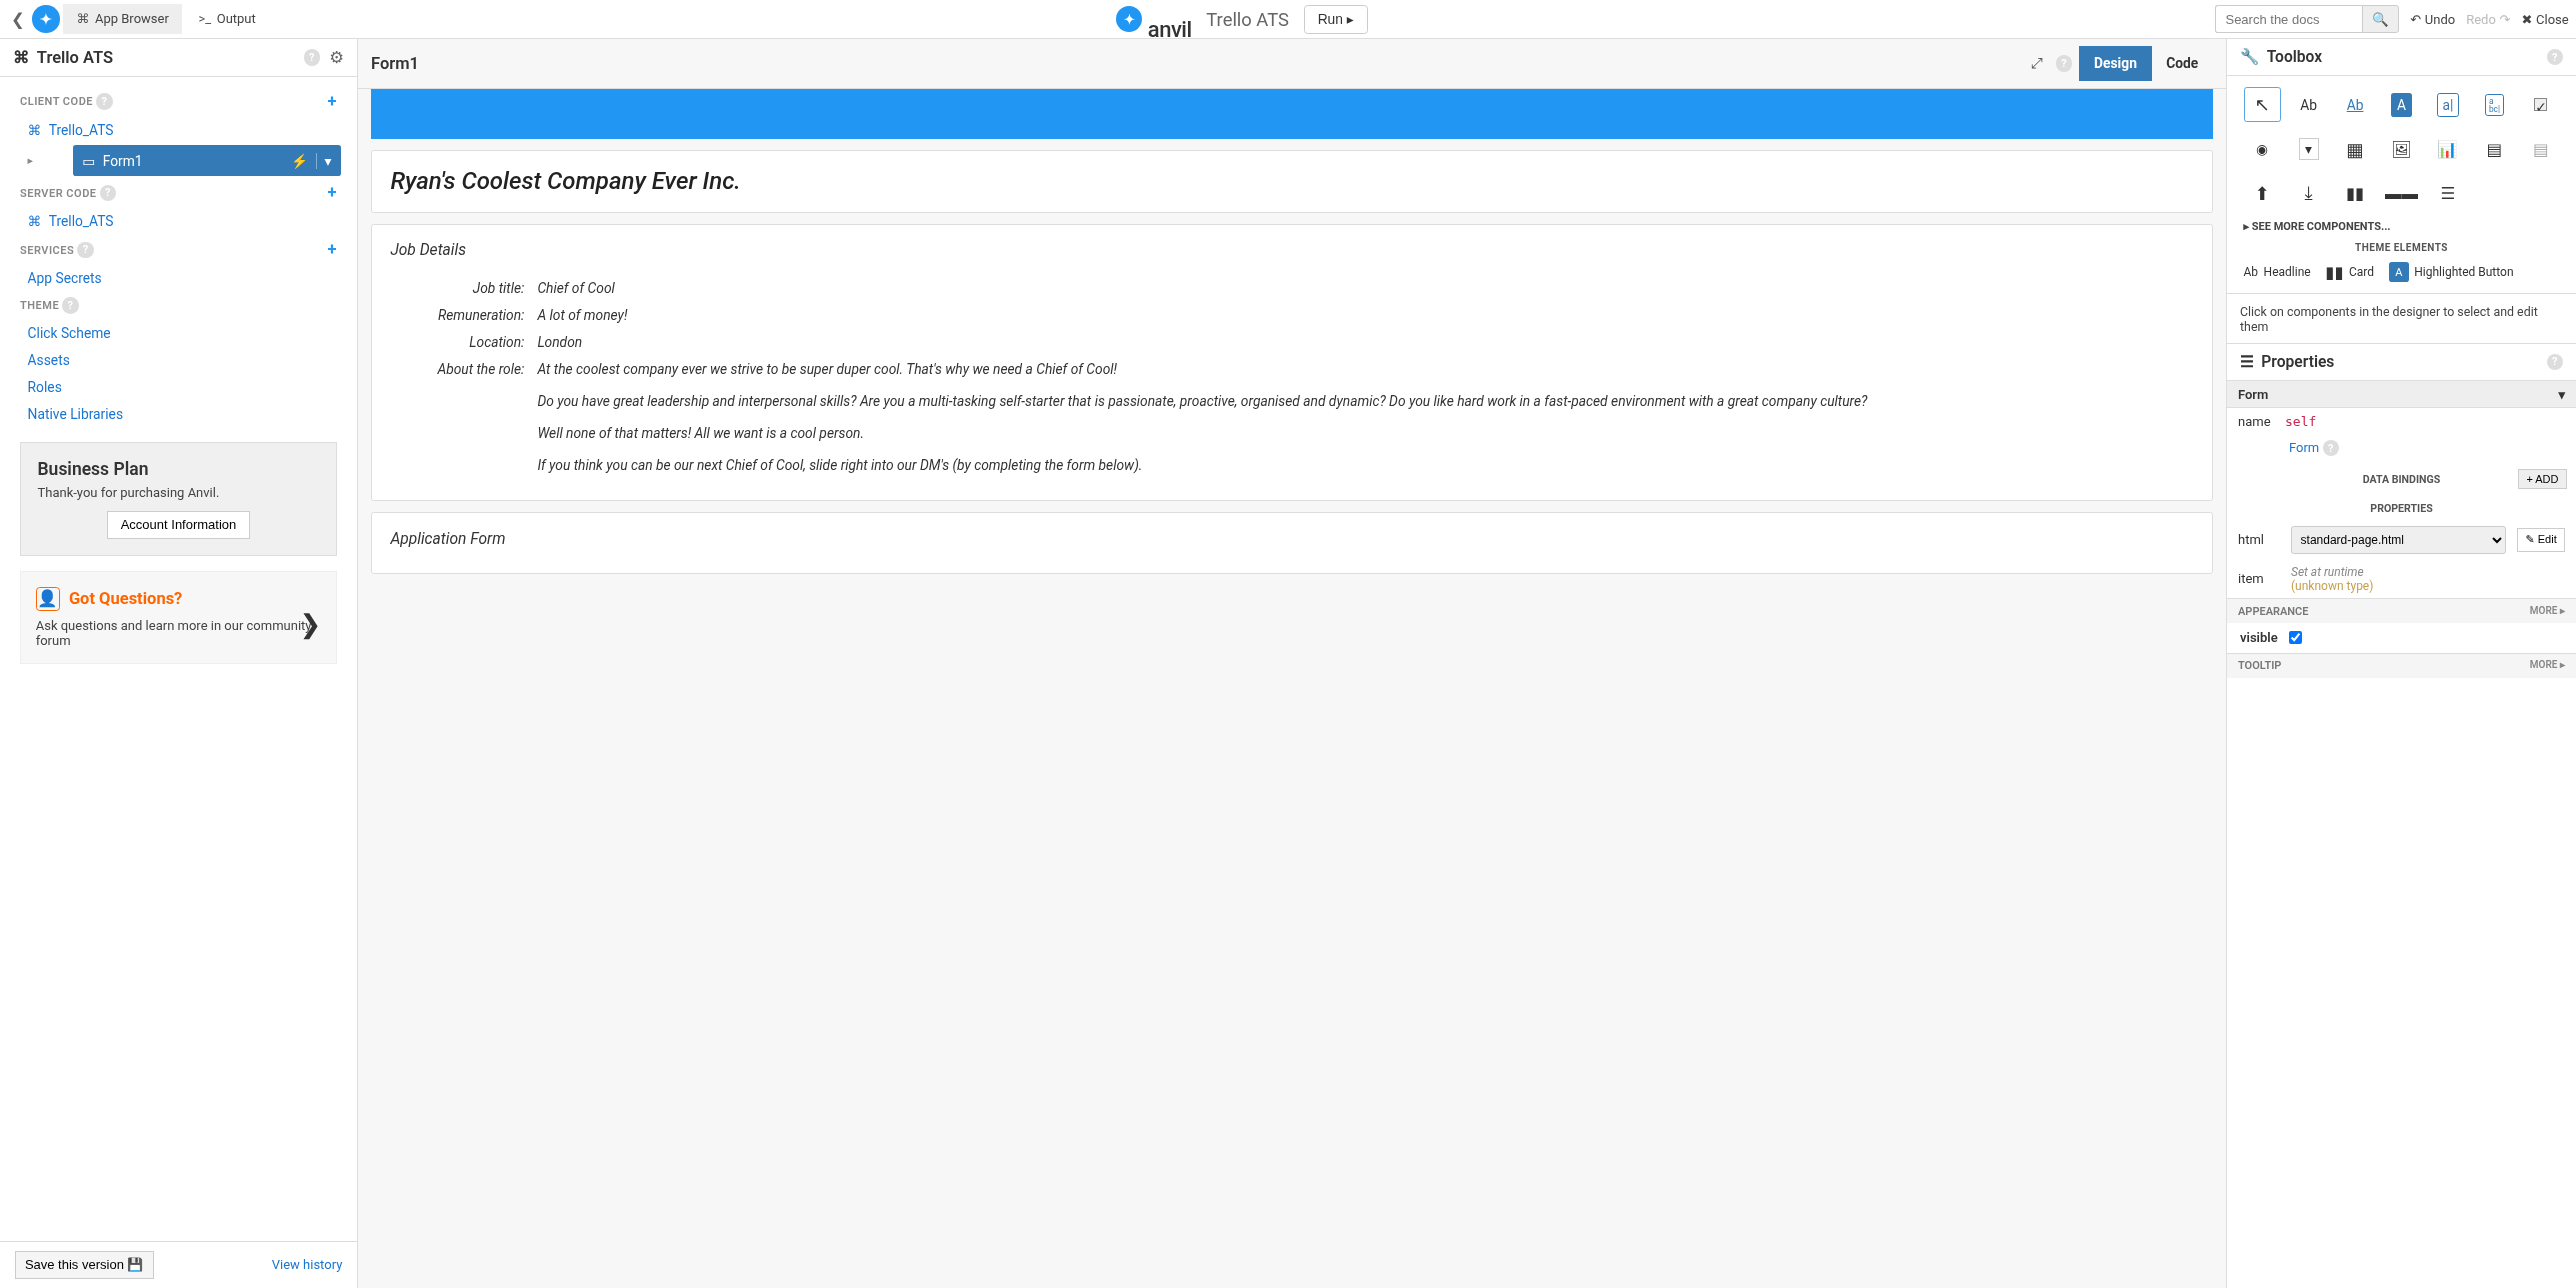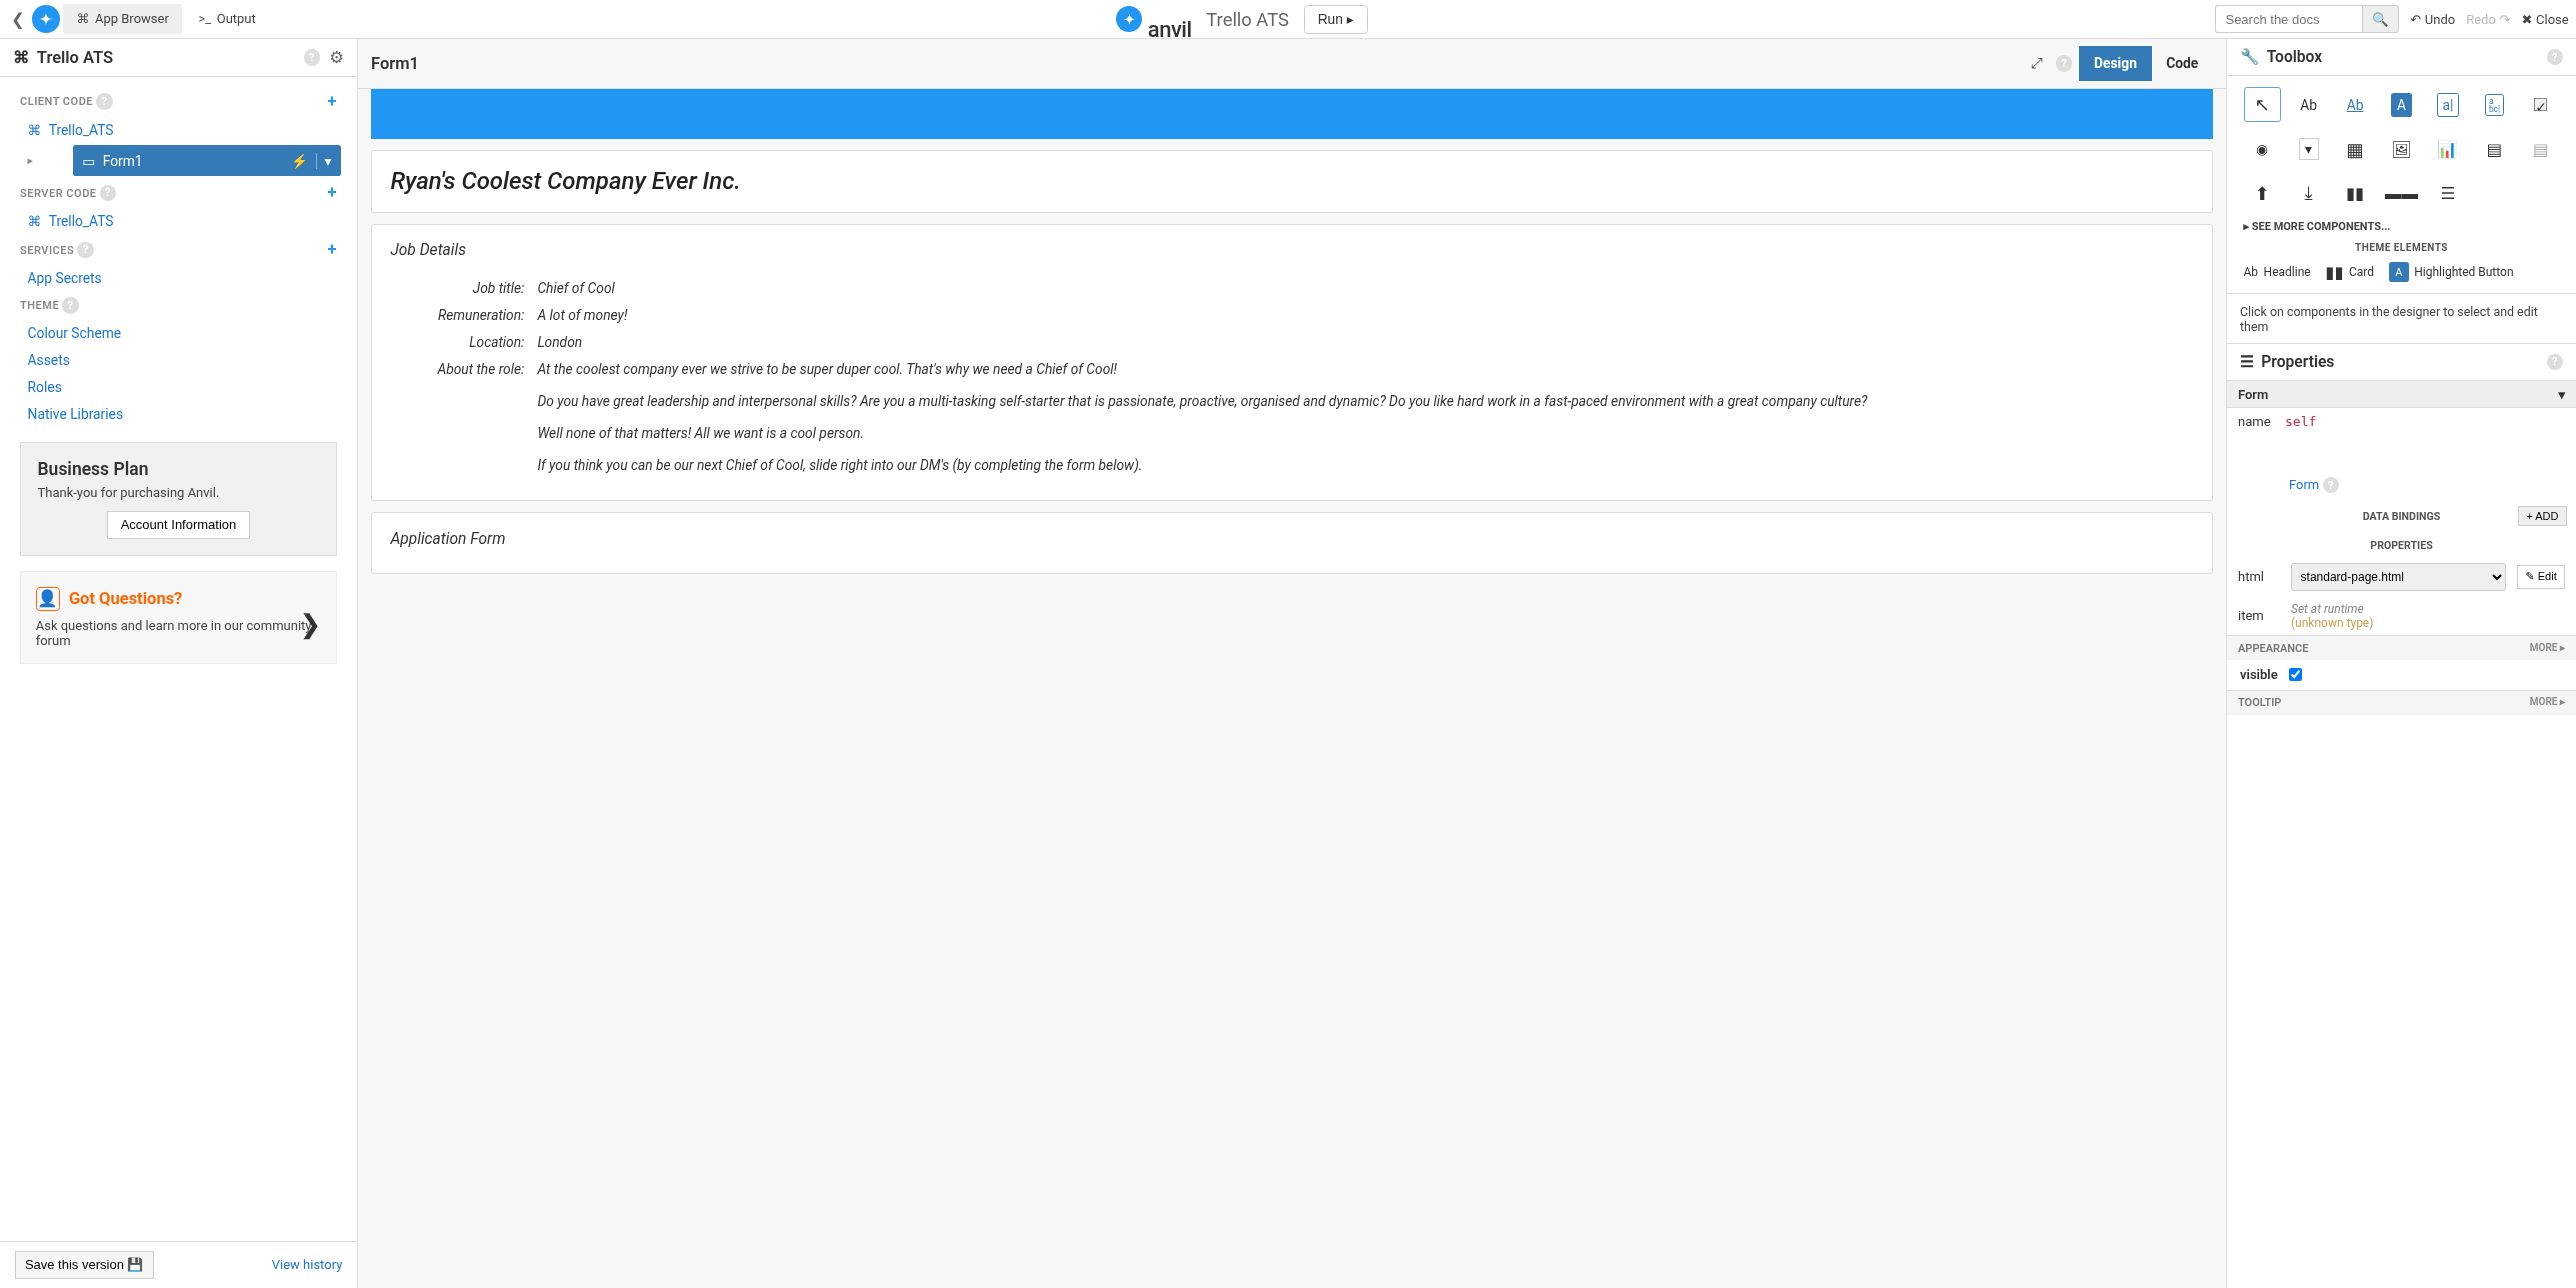--- a/index.html
+++ b/index.html
@@ -75,21 +75,21 @@
 .theme-head { text-align: center; font-size: 10px; font-weight: 700; color: #555; letter-spacing: 0.5px; padding: 3.7px 0;}
 .theme-row { display: flex; align-items: center; gap: 14.7px; padding: 5.5px 16.5px 11px;}
 .theme-item { display:flex; align-items:center; gap:5.5px; font-size:12px; cursor:pointer;}
 .theme-item .sq { width:20px; height:20px; background:#337ab7; border-radius:2.8px; display:flex; align-items:center; justify-content:center; color:#fff; font-size:11px;}
 .hint { border-top: 0.9px solid #ddd; border-bottom: 0.9px solid #ddd; padding: 9.2px 13px; font-size: 12.4px; color: #444;}
 .props-body { flex: 1; overflow-y: auto; font-size: 13px;}
 .prop-form-hdr { background: #eee; padding: 5.5px 11px; font-size: 13px; font-weight: 600; display:flex; justify-content:space-between; border-bottom:0.9px solid #ddd;}
 .prop-row { display: flex; align-items: center; padding: 5.5px 11px; gap: 5px;}
 .prop-label { width: 42px; color: #333; font-size: 13px;}
 .prop-val-code { font-family: monospace; color: #c7254e; font-size: 13px;}
-.prop-link { color: #1976D2; padding-left: 51px; font-size:13px;margin-top:37px;}
+.prop-link { color: #1976D2; padding-left: 51px; font-size:13px;}
 .sub-head { text-align: center; font-size: 10.6px; font-weight: 700; color: #555; padding: 11px 0 5.5px; position:relative;}
 .add-btn { position: absolute; right: 9.2px; top: 7.3px; background: #eee; border: 0.9px solid #ccc; padding: 2.8px 7.3px; font-size: 11px; cursor: pointer;}
 .prop-html-row { display:flex; align-items:center; padding:5.5px 11px; gap:11px;}
 .prop-html-row select { flex:1; padding:4.6px; border:0.9px solid #ccc; border-radius:2.8px; font-size:12px;}
 .edit-btn { border:0.9px solid #ccc; padding:4.6px 7.3px; font-size:11px; cursor:pointer; background:#fff;}
 .runtime { font-style: italic; color: #888; font-size: 12px;}
 .unknown { color: #c7a050; font-size: 12px;}
 .section-row { display:flex; justify-content:space-between; padding:5.5px 11px; background:#f5f5f5; border-top:0.9px solid #ddd; font-size:11px; font-weight:600; color:#777;}
 .more { font-size: 10px; color:#888;}
 .visible-row { display:flex; align-items:center; gap:11px; padding:7.3px 13px;}
@@ -185,21 +185,21 @@
         <span><span>SERVICES</span> <span class="help-circle">?</span></span>
         <span class="plus">+</span>
       </div>
       <div class="tree-item">
         <span>App Secrets</span>
       </div>
       <div class="section-head">
         <span><span>THEME</span> <span class="help-circle">?</span></span>
       </div>
       <div class="tree-item">
-          <span>Colour Scheme</span>
+          <span>Click Scheme</span>
         </div>
       <div class="tree-item">
           <span>Assets</span>
         </div>
       <div class="tree-item">
           <span>Roles</span>
         </div>
       <div class="tree-item">
           <span>Native Libraries</span>
         </div>

